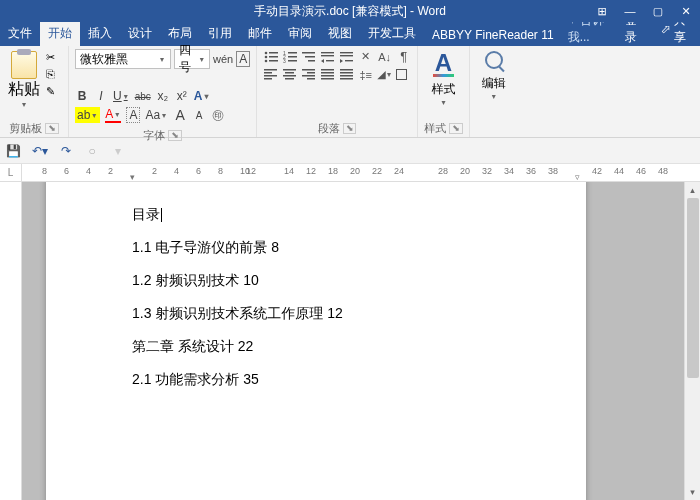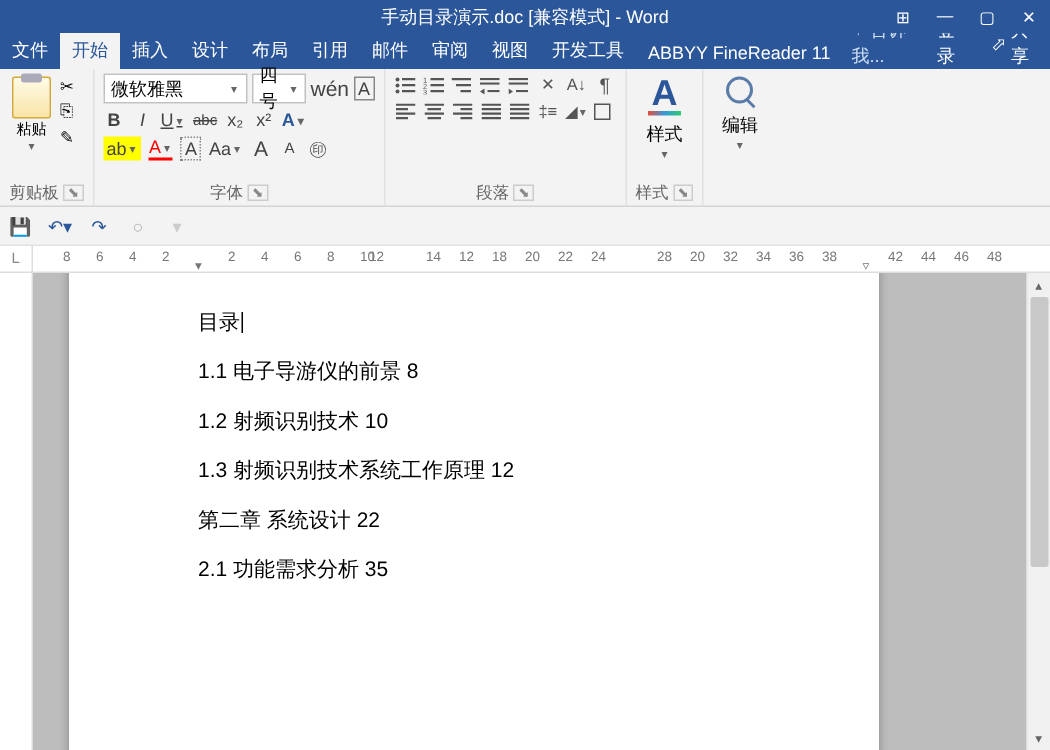--- a/index.html
+++ b/index.html
@@ -17,21 +17,21 @@
 .ribbon{height:92px;background:#f3f3f3;border-bottom:1px solid #d4d4d4;display:flex}
 .group{border-right:1px solid #e1e1e1;padding:3px 6px 1px 6px;display:flex;flex-direction:column;justify-content:space-between}
 .group-label{color:#666;font-size:11px;text-align:center;padding-top:2px;display:flex;justify-content:center;align-items:center;gap:3px}
 .glx{color:#888;font-size:9px;border:1px solid #ccc;padding:0 2px;line-height:9px}
 .clipboard-main{display:flex;gap:4px}
 .paste{display:flex;flex-direction:column;align-items:center;padding:2px}
 .paste-icon{width:26px;height:28px;background:linear-gradient(#fffbe6,#f9e4a8);border:1px solid #d4a93a;border-radius:2px;position:relative}
 .paste-icon::before{content:"";position:absolute;top:-3px;left:5px;width:14px;height:6px;background:#aab;border-radius:2px}
 .cliptools{display:flex;flex-direction:column;gap:3px;padding-top:2px}
 .ci{width:16px;height:14px;font-size:11px}
-.font-top{display:flex;align-items:center;gap:3px;margin-bottom:3px}
+.font-top{display:flex;align-items:center;gap:3px;margin-bottom:19px}
 .combo{height:20px;border:1px solid #c1c1c1;background:#fff;display:flex;align-items:center;padding:0 4px;font-size:12px}
 .font-name{width:96px}
 .font-size{width:36px;justify-content:center}
 .tiny-dd{width:8px;text-align:center;color:#666;font-size:8px}
 .btnrow{display:flex;gap:5px;align-items:center;margin-bottom:3px}
 .rb{min-width:14px;height:16px;display:flex;align-items:center;justify-content:center;font-size:12px;color:#444}
 .para-top,.para-bot{display:flex;gap:4px;align-items:center;margin-bottom:3px}
 .pi{width:15px;height:15px;display:flex;align-items:center;justify-content:center}
 .pi svg{display:block}
 .styles-main{display:flex;flex-direction:column;align-items:center;padding:2px 6px}
@@ -87,21 +87,21 @@
       <span>⬀</span>
       <span>共享</span>
     </div>
 </div>
 
 <div class="ribbon">
   <div class="group">
     <div class="clipboard-main">
       <div class="paste">
         <div class="paste-icon"></div>
-        <span style="font-size:10px">粘贴</span>
+        <span style="font-size:16px">粘贴</span>
         <span class="tiny-dd">▾</span>
       </div>
       <div class="cliptools">
         <div class="ci">✂</div>
         <div class="ci">⎘</div>
         <div class="ci">✎</div>
       </div>
     </div>
     <div class="group-label">
         <span>剪贴板</span>
@@ -113,21 +113,21 @@
     <div>
       <div class="font-top">
         <div class="combo font-name">
             <span>微软雅黑</span>
             <span class="tiny-dd" style="margin-left:auto">▾</span>
           </div>
         <div class="combo font-size">
             <span>四号</span>
             <span class="tiny-dd">▾</span>
           </div>
-        <div class="rb" style="font-size:14px">
+        <div class="rb" style="font-size:11px">
             <span>wén</span>
           </div>
         <div class="rb" style="border:1px solid #888;padding:0 2px">A</div>
       </div>
       <div class="btnrow">
         <div class="rb" style="font-weight:bold">B</div>
         <div class="rb" style="font-style:italic">I</div>
         <div class="rb" style="text-decoration:underline">
             <span>U</span>
             <span class="tiny-dd">▾</span>

